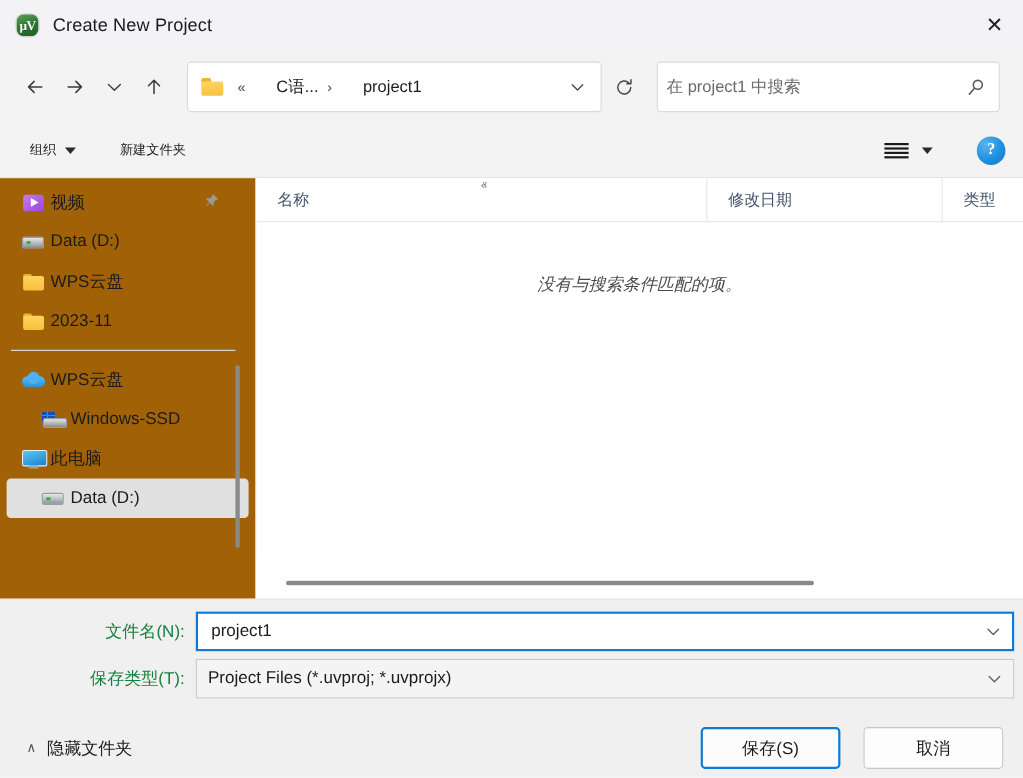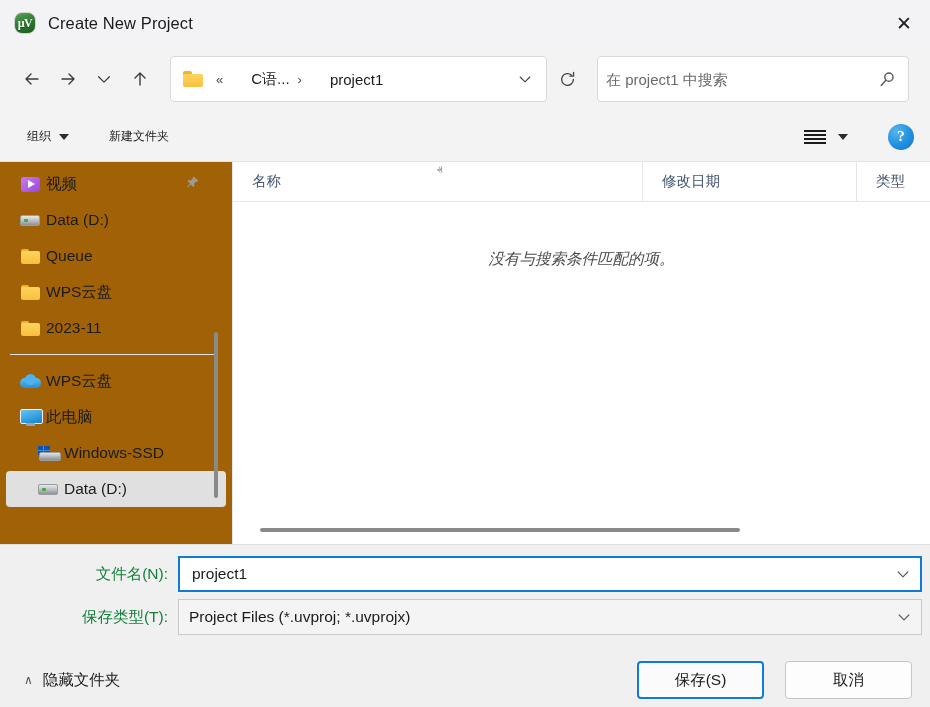--- a/index.html
+++ b/index.html
@@ -521,52 +521,46 @@
           <div class="nav-item">
             <span class="nav-ico">
               <span class="ico-drive"></span>
             </span>
             <span class="nav-label">Data (D:)</span>
           </div>
           <div class="nav-item">
             <span class="nav-ico">
               <span class="ico-folder"></span>
             </span>
-            <span class="nav-label">Queue</span>
-          </div>
-          <div class="nav-item">
-            <span class="nav-ico">
-              <span class="ico-folder"></span>
-            </span>
             <span class="nav-label">WPS云盘</span>
           </div>
           <div class="nav-item">
             <span class="nav-ico">
               <span class="ico-folder"></span>
             </span>
             <span class="nav-label">2023-11</span>
           </div>
           <div class="nav-sep"></div>
           <div class="nav-item">
             <span class="nav-ico">
               <span class="ico-cloud"></span>
             </span>
             <span class="nav-label">WPS云盘</span>
           </div>
+          <div class="nav-item indent">
+            <span class="nav-ico">
+              <span class="ico-ssd"></span>
+            </span>
+            <span class="nav-label">Windows-SSD</span>
+          </div>
           <div class="nav-item">
             <span class="nav-ico">
               <span class="ico-pc"></span>
             </span>
             <span class="nav-label">此电脑</span>
-          </div>
-          <div class="nav-item indent">
-            <span class="nav-ico">
-              <span class="ico-ssd"></span>
-            </span>
-            <span class="nav-label">Windows-SSD</span>
           </div>
           <div class="nav-item selected indent">
             <span class="nav-ico">
               <span class="ico-drive"></span>
             </span>
             <span class="nav-label">Data (D:)</span>
           </div>
         </div>
       <div class="sb-track">
         <div class="sb-thumb"></div>

